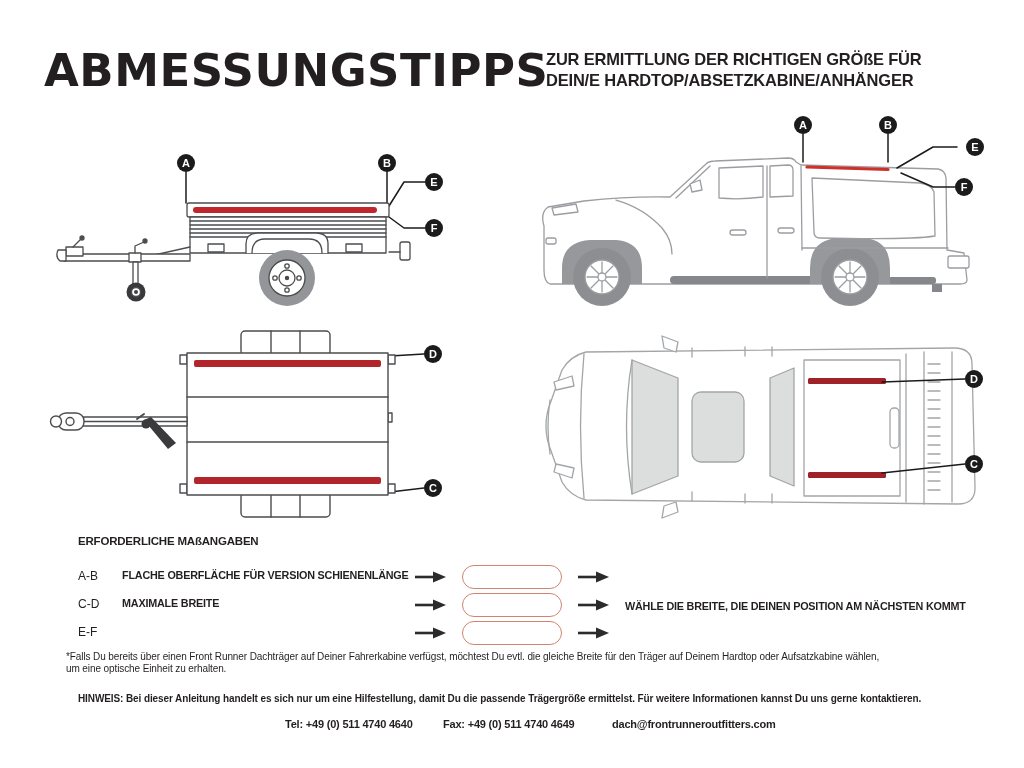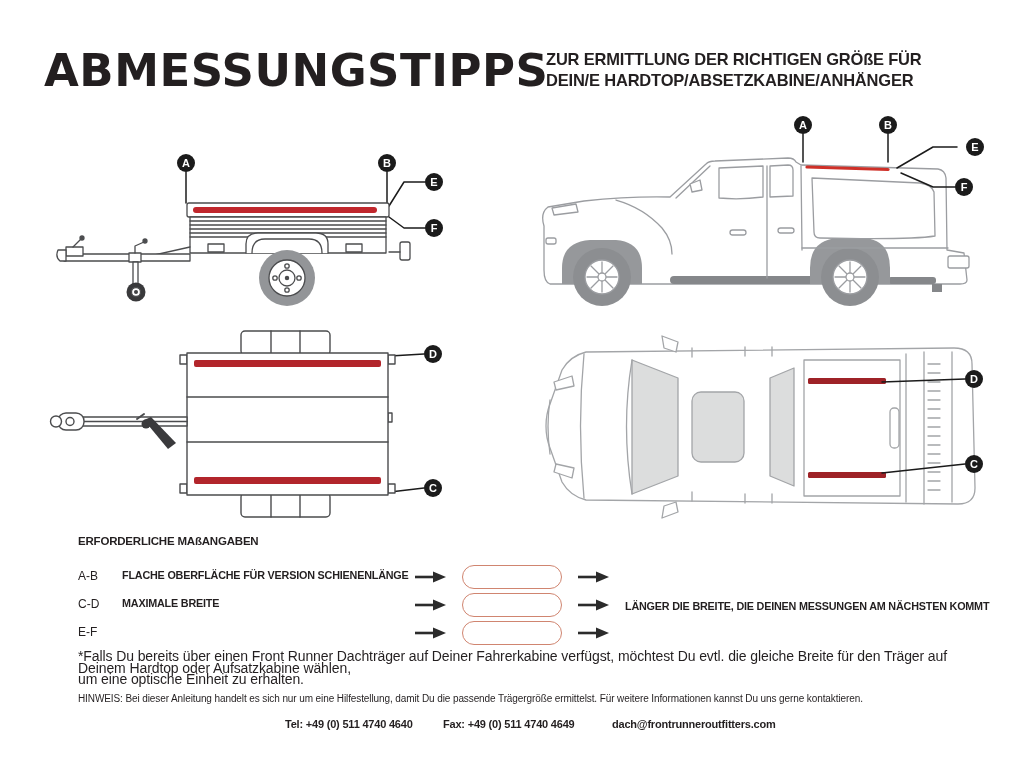--- a/index.html
+++ b/index.html
@@ -13,22 +13,22 @@
   .marker{position:absolute;width:18px;height:18px;border-radius:50%;background:#1b1b1b;
           color:#fff;font-weight:700;font-size:11px;display:flex;align-items:center;
           justify-content:center;line-height:1;}
   .mhead{left:78px;top:535px;font-weight:700;font-size:11.5px;letter-spacing:-0.2px;}
   .mnote{left:238px;top:535px;font-weight:700;font-size:11.5px;color:#d7282f;letter-spacing:-0.2px;}
   .code{font-weight:400;font-size:12px;letter-spacing:0;}
   .mlabel{font-weight:700;font-size:10.8px;line-height:13px;letter-spacing:-0.2px;white-space:pre-line;}
   .mhint{font-weight:700;font-size:10.8px;line-height:14px;letter-spacing:-0.2px;white-space:pre-line;width:380px;}
   .oval{position:absolute;width:100px;height:24px;border:1.5px solid #d08570;border-radius:13px;
         background:#fff;outline:none;font:12px "Liberation Sans",sans-serif;text-align:center;padding:0 8px;box-sizing:border-box;}
-  .foot{left:78px;top:651px;width:900px;font-size:14px;line-height:11.5px;font-weight:400;white-space:pre-line;letter-spacing:-0.1px;}
-  .hinweis{left:78px;top:693px;width:910px;font-size:10px;line-height:12px;font-weight:400;letter-spacing:-0.1px;}
+  .foot{left:66px;top:651px;width:900px;font-size:10px;line-height:11.5px;font-weight:400;white-space:pre-line;letter-spacing:-0.1px;}
+  .hinweis{left:78px;top:693px;width:910px;font-size:10px;line-height:12px;font-weight:700;letter-spacing:-0.1px;}
   .contact{top:718px;font-weight:700;font-size:11px;letter-spacing:-0.2px;}
   svg{display:block;}
 </style>
 </head>
 <body>
 
 <div id="page">
 
   <div class="abs title">ABMESSUNGSTIPPS</div>
   <div class="abs subtitle">ZUR ERMITTLUNG DER RICHTIGEN GRÖßE FÜR
@@ -231,21 +231,21 @@
   <div class="abs mlabel" style="left:122px;top:597px">MAXIMALE BREITE</div>
   <svg class="abs" style="left:415px;top:599px" width="32" height="12" viewBox="0 0 32 12">
       <path d="M0,6 L20,6" stroke="#2b2b2b" stroke-width="2.6"></path>
       <path d="M18,0.5 L31,6 L18,11.5 Z" fill="#2b2b2b"></path>
     </svg>
   <input class="oval" style="left: 462px; top: 593px;" value="">
   <svg class="abs" style="left:578px;top:599px" width="32" height="12" viewBox="0 0 32 12">
       <path d="M0,6 L20,6" stroke="#2b2b2b" stroke-width="2.6"></path>
       <path d="M18,0.5 L31,6 L18,11.5 Z" fill="#2b2b2b"></path>
     </svg>
-  <div class="abs mhint" style="left:625px;top:599px">LÄNGER DIE BREITE, DIE DEINEN MESSUNGEN AM NÄCHSTEN KOMMT</div>
+  <div class="abs mhint" style="left:625px;top:599px">WÄHLE DIE BREITE, DIE DEINEN POSITION AM NÄCHSTEN KOMMT</div>
 
   <div class="abs code" style="left:78px;top:625px">E-F</div>
   <svg class="abs" style="left:415px;top:627px" width="32" height="12" viewBox="0 0 32 12">
       <path d="M0,6 L20,6" stroke="#2b2b2b" stroke-width="2.6"></path>
       <path d="M18,0.5 L31,6 L18,11.5 Z" fill="#2b2b2b"></path>
     </svg>
   <input class="oval" style="left: 462px; top: 621px;" value="">
   <svg class="abs" style="left:578px;top:627px" width="32" height="12" viewBox="0 0 32 12">
       <path d="M0,6 L20,6" stroke="#2b2b2b" stroke-width="2.6"></path>
       <path d="M18,0.5 L31,6 L18,11.5 Z" fill="#2b2b2b"></path>

